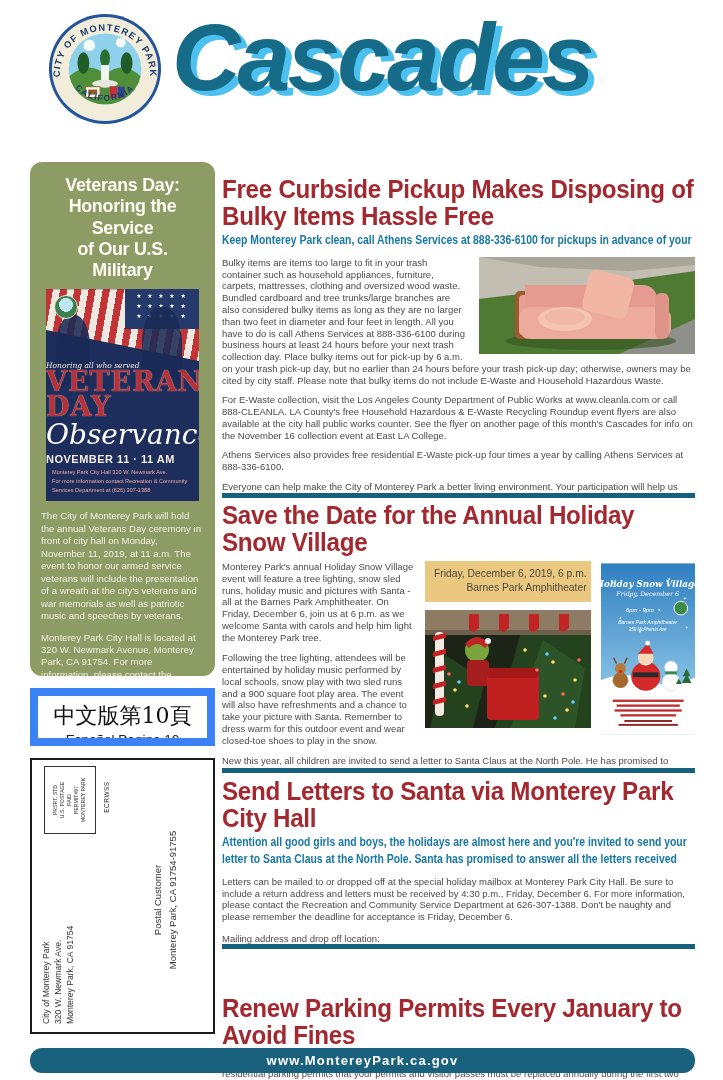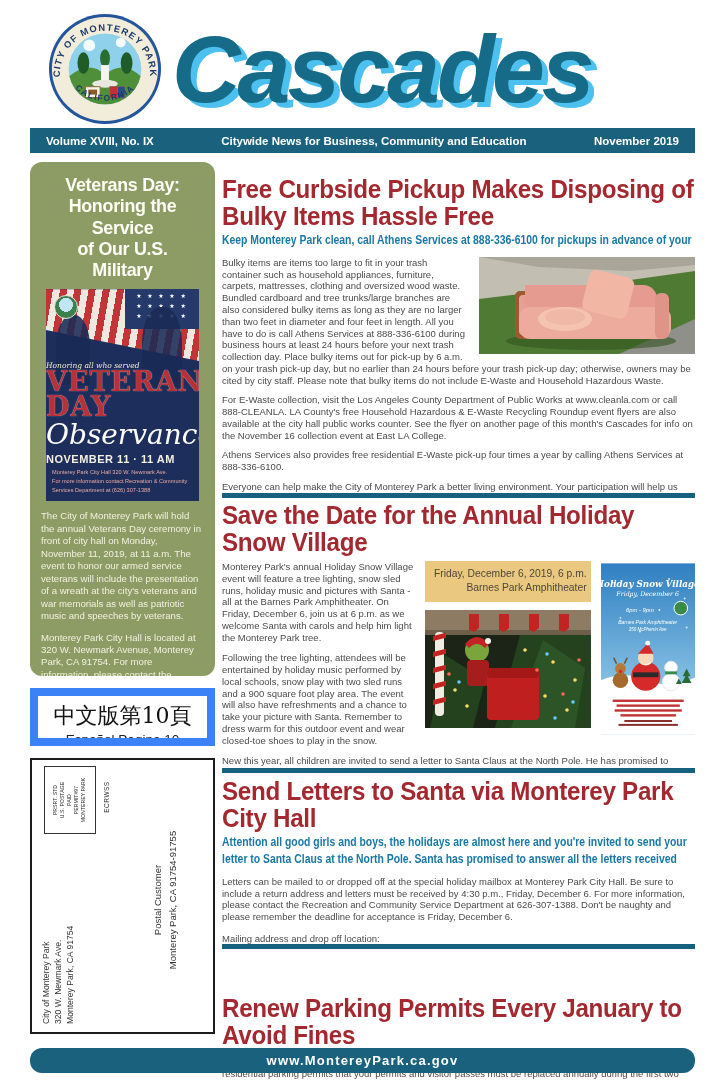--- a/index.html
+++ b/index.html
@@ -2,21 +2,21 @@
 <html><head>
 <meta charset="utf-8">
 <style>
   html,body{margin:0;padding:0;background:#e9e9e9;}
   .page{position:relative;width:723px;height:1080px;background:#ffffff;margin:0 auto;
         font-family:"Liberation Sans",sans-serif;overflow:hidden;}
 
   
   .masthead{position:absolute;left:0;top:0;width:723px;height:127px;}
   .seal{position:absolute;left:46px;top:12px;width:118px;height:114px;}
-  .masthead-title{position:absolute;left:172px;top:20px;font-size:95px;line-height:1.05;
+  .masthead-title{position:absolute;left:172px;top:8px;font-size:95px;line-height:1.05;
     font-weight:bold;font-style:italic;color:#156b88;letter-spacing:-3px;
     text-shadow:6px 5px 0 #4cc0ee;}
 
   .info-bar{position:absolute;left:30px;top:128px;width:665px;height:25px;background:#19617c;
     color:#fff;font-size:11.5px;font-weight:bold;display:flex;align-items:center;
     justify-content:space-between;padding:0 16px;box-sizing:border-box;}
 
   
   .sidebar{position:absolute;left:30px;top:162px;width:185px;height:886px;}
   .vet-box{position:absolute;left:0;top:0;width:185px;height:514px;background:#8d9c64;
@@ -129,25 +129,20 @@
       <text font-size="9.5" font-weight="bold" fill="#1b3a6b" letter-spacing="1.2">
         <textPath href="#sealArcTop" startOffset="50%" text-anchor="middle">CITY OF MONTEREY PARK</textPath>
       </text>
       <text font-size="8.5" font-weight="bold" fill="#1b3a6b" letter-spacing="1.5">
         <textPath href="#sealArcBot" startOffset="50%" text-anchor="middle">CALIFORNIA</textPath>
       </text>
     </svg>
     <div class="masthead-title">Cascades</div>
   </div>
 
-  <div class="info-bar">
-    <span>Volume XVIII, No. IX</span>
-    <span>Citywide News for Business, Community and Education</span>
-    <span>November 2019</span>
-  </div>
 
   <div class="sidebar">
 
     <div class="vet-box">
       <div class="vet-headline">
         <div>Veterans Day:</div>
         <div>Honoring the Service</div>
         <div>of Our U.S. Military</div>
       </div>
 

